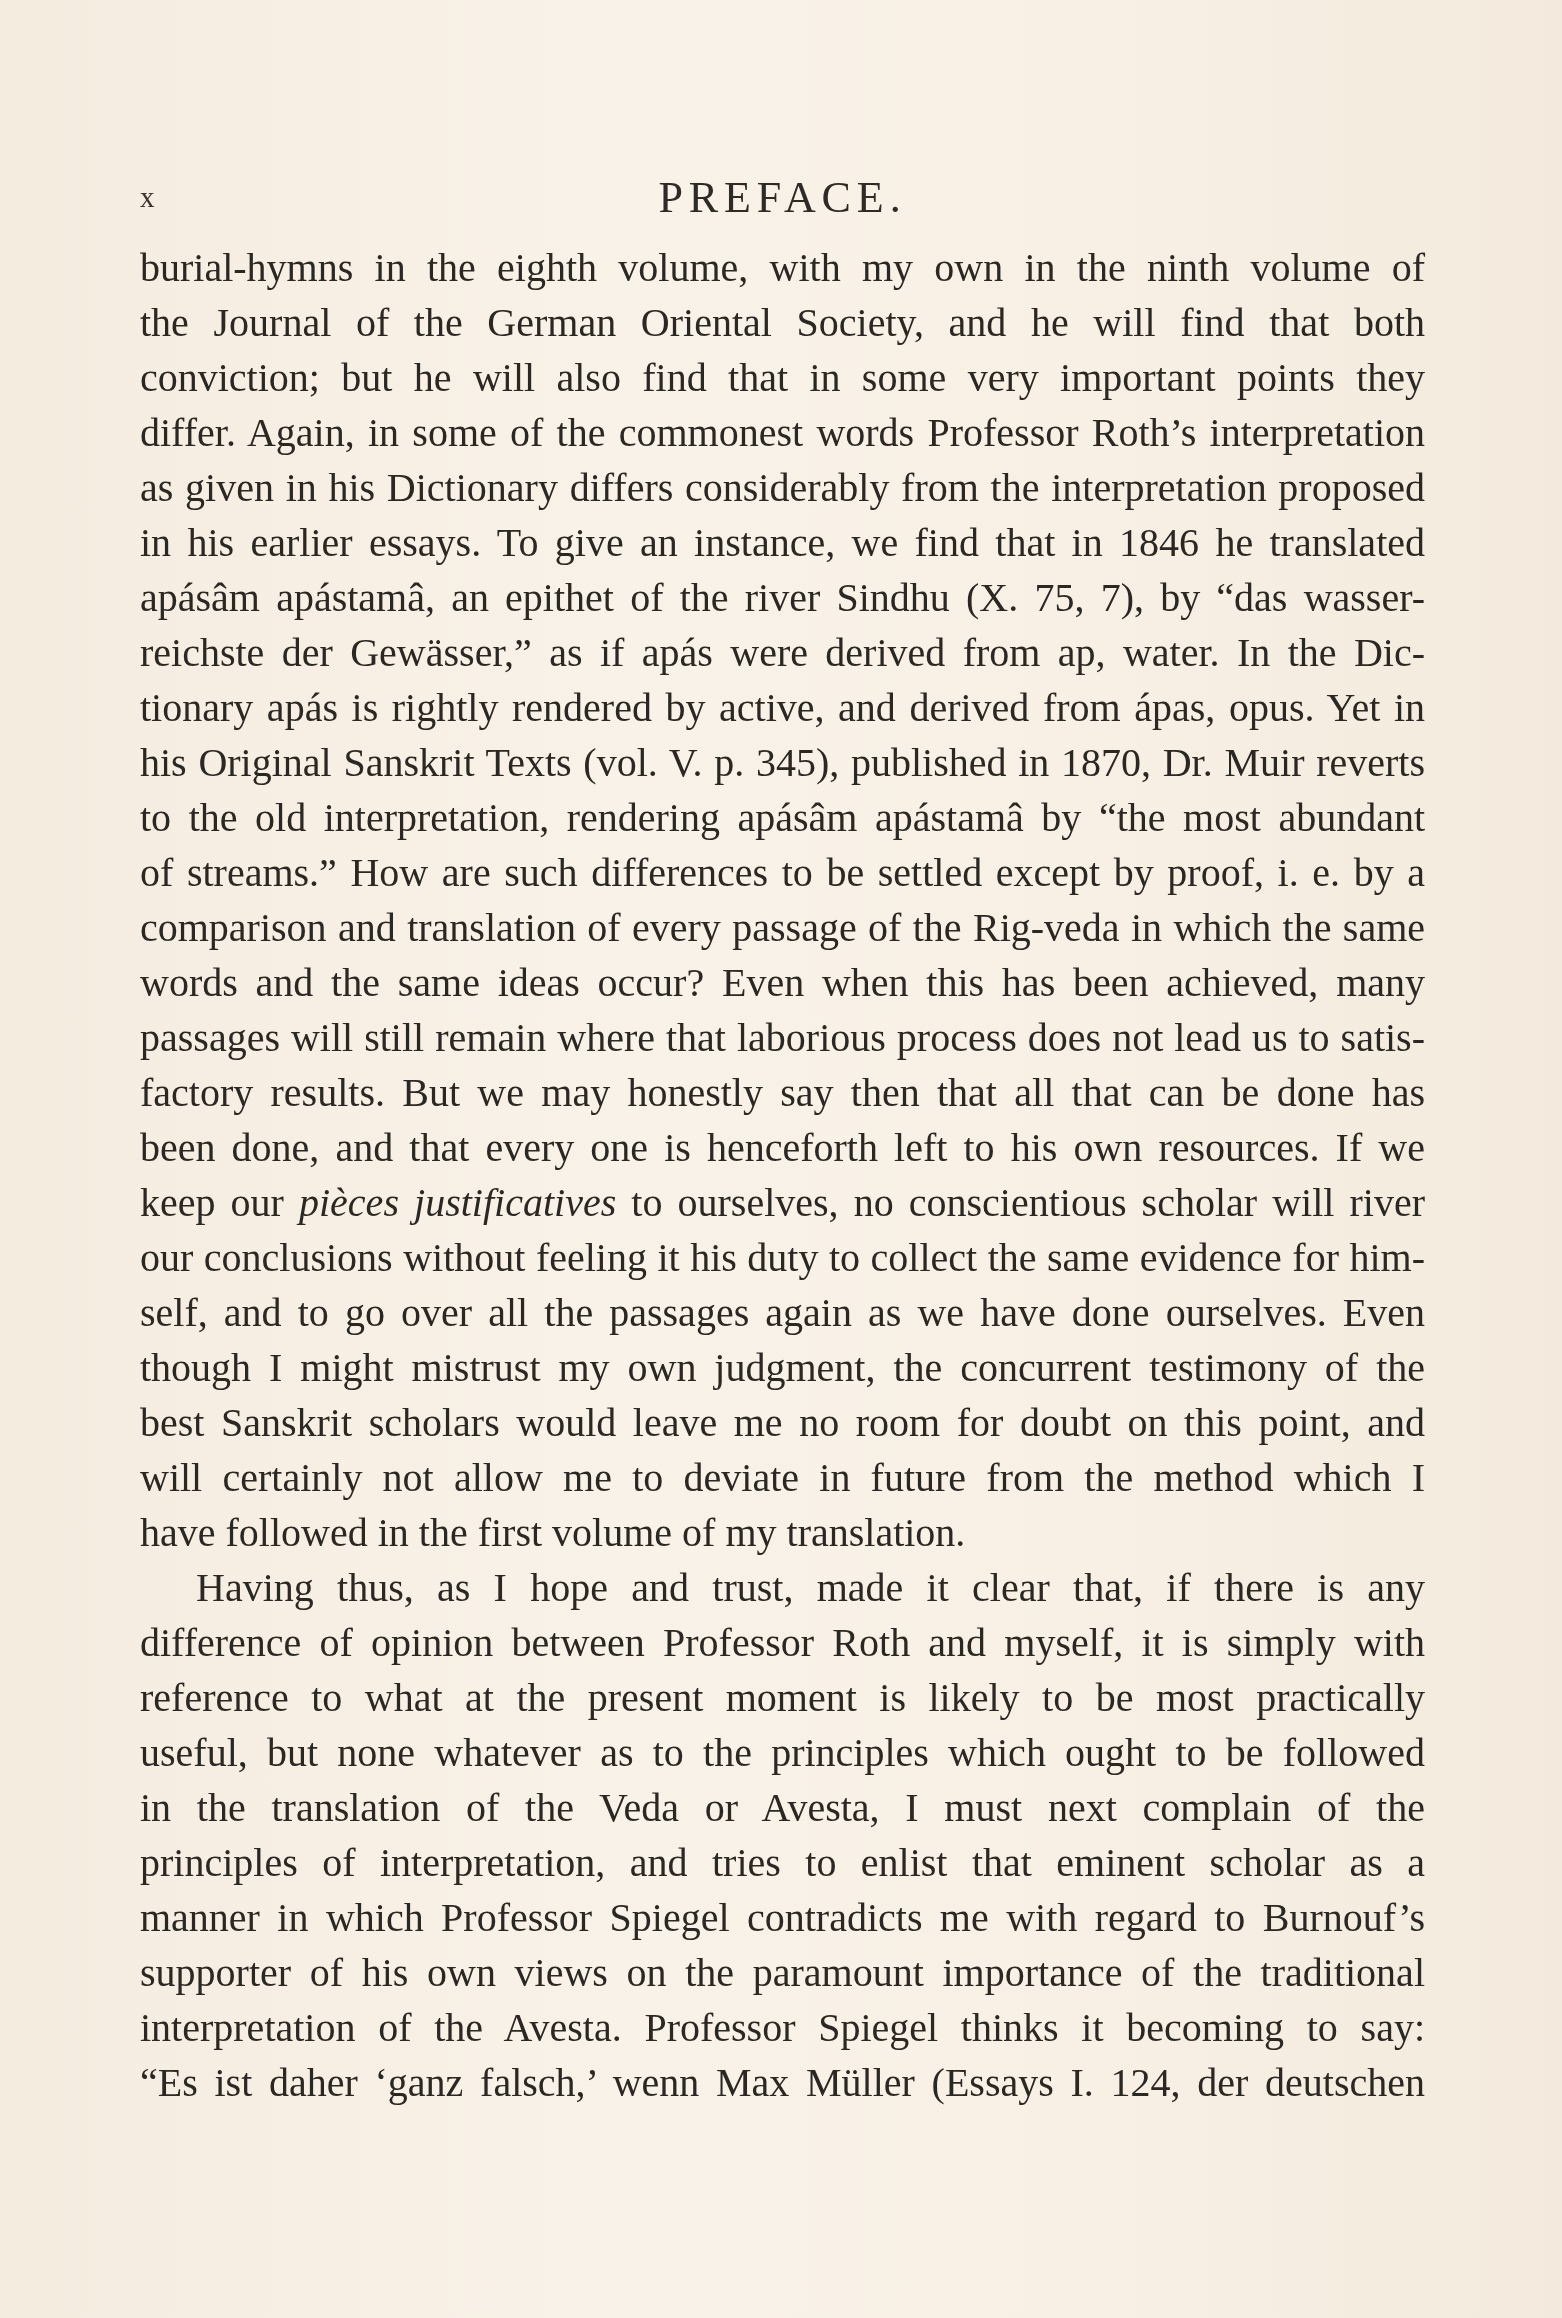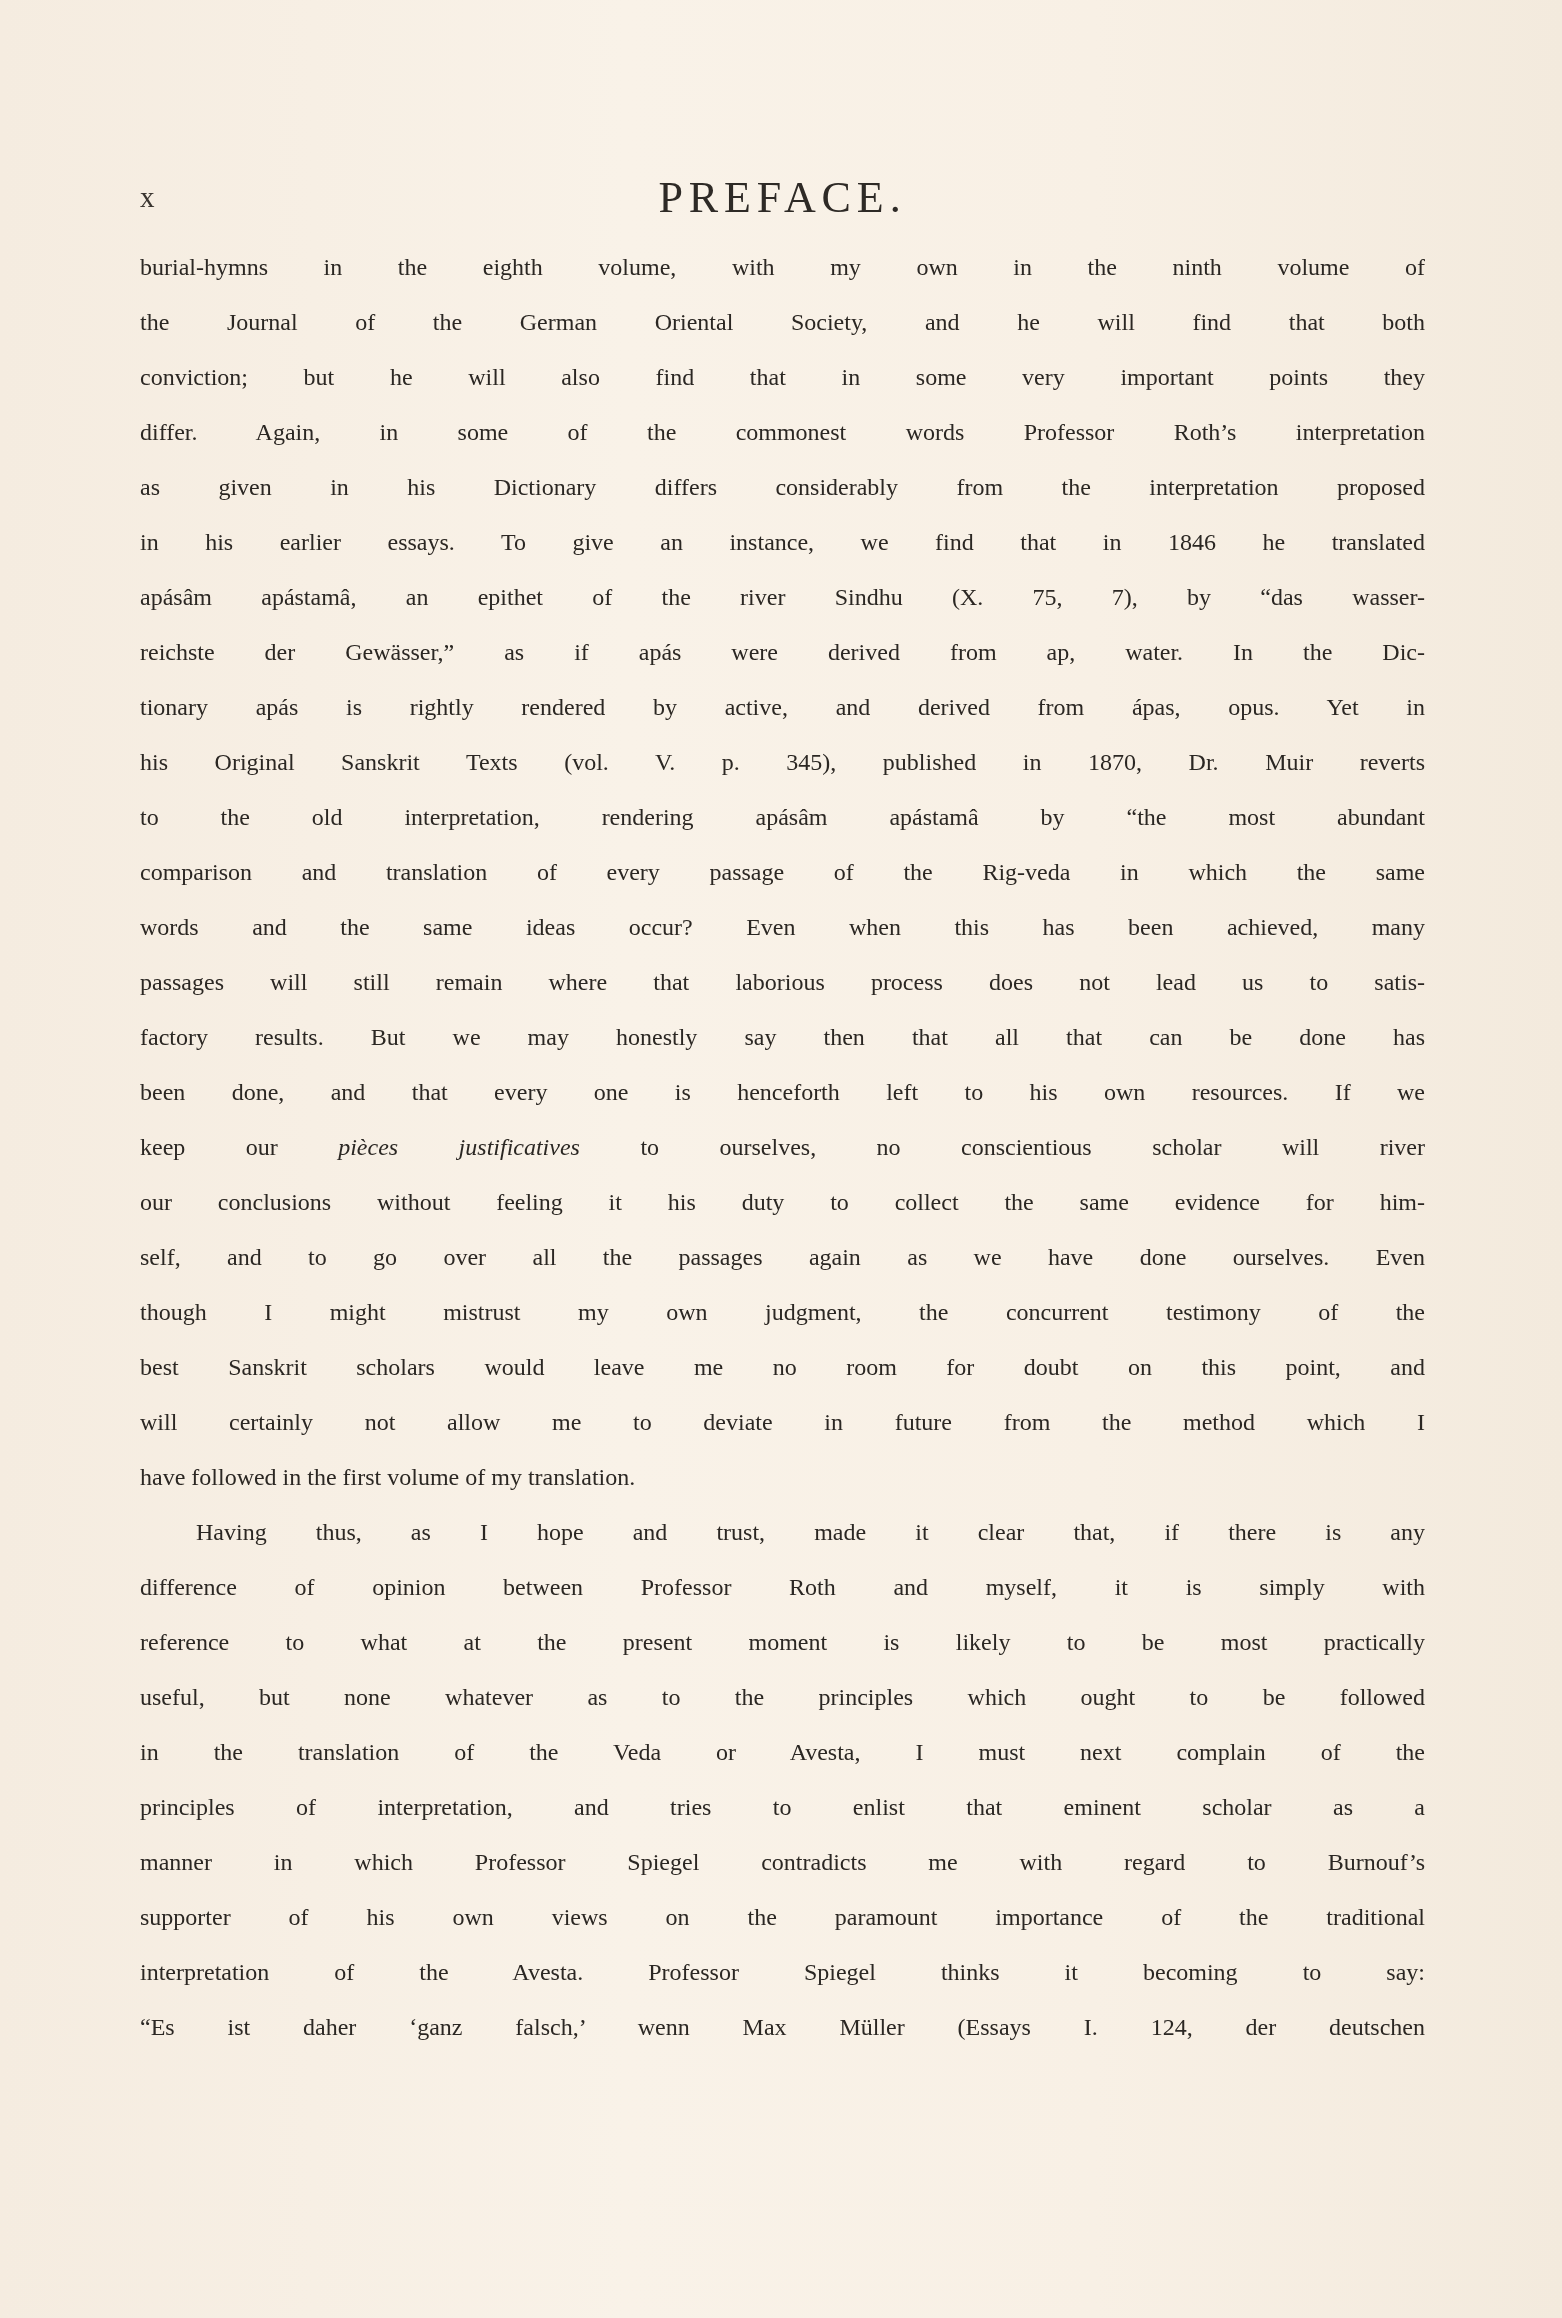--- a/index.html
+++ b/index.html
@@ -54,21 +54,21 @@
       position: absolute;
       left: 140px;
       top: 240px;
       width: 1285px;
     }
     .line {
       display: block;
       height: 55px;
       line-height: 55px;
       font-family: "Liberation Serif", serif;
-      font-size: 24px;
+      font-size: 40px;
       white-space: nowrap;
       text-align: justify;
       text-align-last: justify;
       color: #2b2723;
     }
     .line.last {
       text-align-last: left;
     }
     .line.indent {
       padding-left: 56px;
@@ -94,20 +94,21 @@
       <span class="line">the Journal of the German Oriental Society, and he will find that both</span>
       <span class="line">conviction; but he will also find that in some very important points they</span>
       <span class="line">differ.  Again, in some of the commonest words Professor Roth’s interpretation</span>
       <span class="line">as given in his Dictionary differs considerably from the interpretation proposed</span>
       <span class="line">in his earlier essays.  To give an instance, we find that in 1846 he translated</span>
       <span class="line">apásâm apástamâ, an epithet of the river Sindhu (X. 75, 7), by “das wasser-</span>
       <span class="line">reichste der Gewässer,” as if apás were derived from ap, water.  In the Dic-</span>
       <span class="line">tionary apás is rightly rendered by active, and derived from ápas, opus.  Yet in</span>
       <span class="line">his Original Sanskrit Texts (vol. V. p. 345), published in 1870, Dr. Muir reverts</span>
       <span class="line">to the old interpretation, rendering apásâm apástamâ by “the most abundant</span>
+      <span class="line">of streams.”  How are such differences to be settled except by proof, i. e. by a</span>
       <span class="line">comparison and translation of every passage of the Rig-veda in which the same</span>
       <span class="line">words and the same ideas occur?  Even when this has been achieved, many</span>
       <span class="line">passages will still remain where that laborious process does not lead us to satis-</span>
       <span class="line">factory results.  But we may honestly say then that all that can be done has</span>
       <span class="line">been done, and that every one is henceforth left to his own resources.  If we</span>
       <span class="line"><span>keep our </span><span class="italic">pièces justificatives</span><span> to ourselves, no conscientious scholar will river</span></span>
       <span class="line">our conclusions without feeling it his duty to collect the same evidence for him-</span>
       <span class="line">self, and to go over all the passages again as we have done ourselves.  Even</span>
       <span class="line">though I might mistrust my own judgment, the concurrent testimony of the</span>
       <span class="line">best Sanskrit scholars would leave me no room for doubt on this point, and</span>

